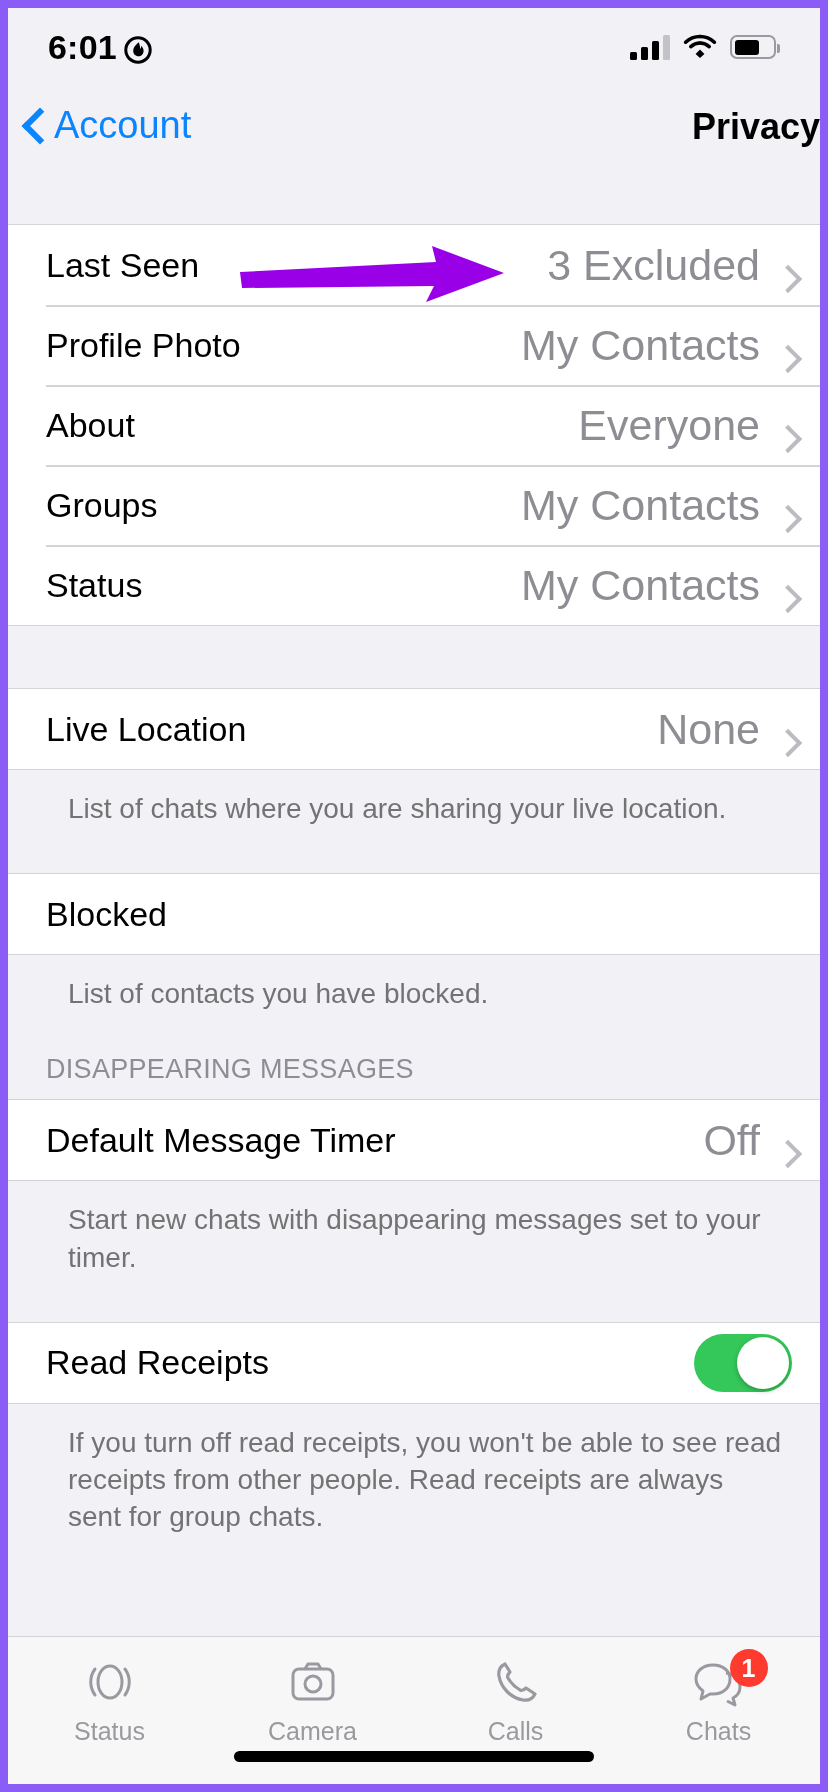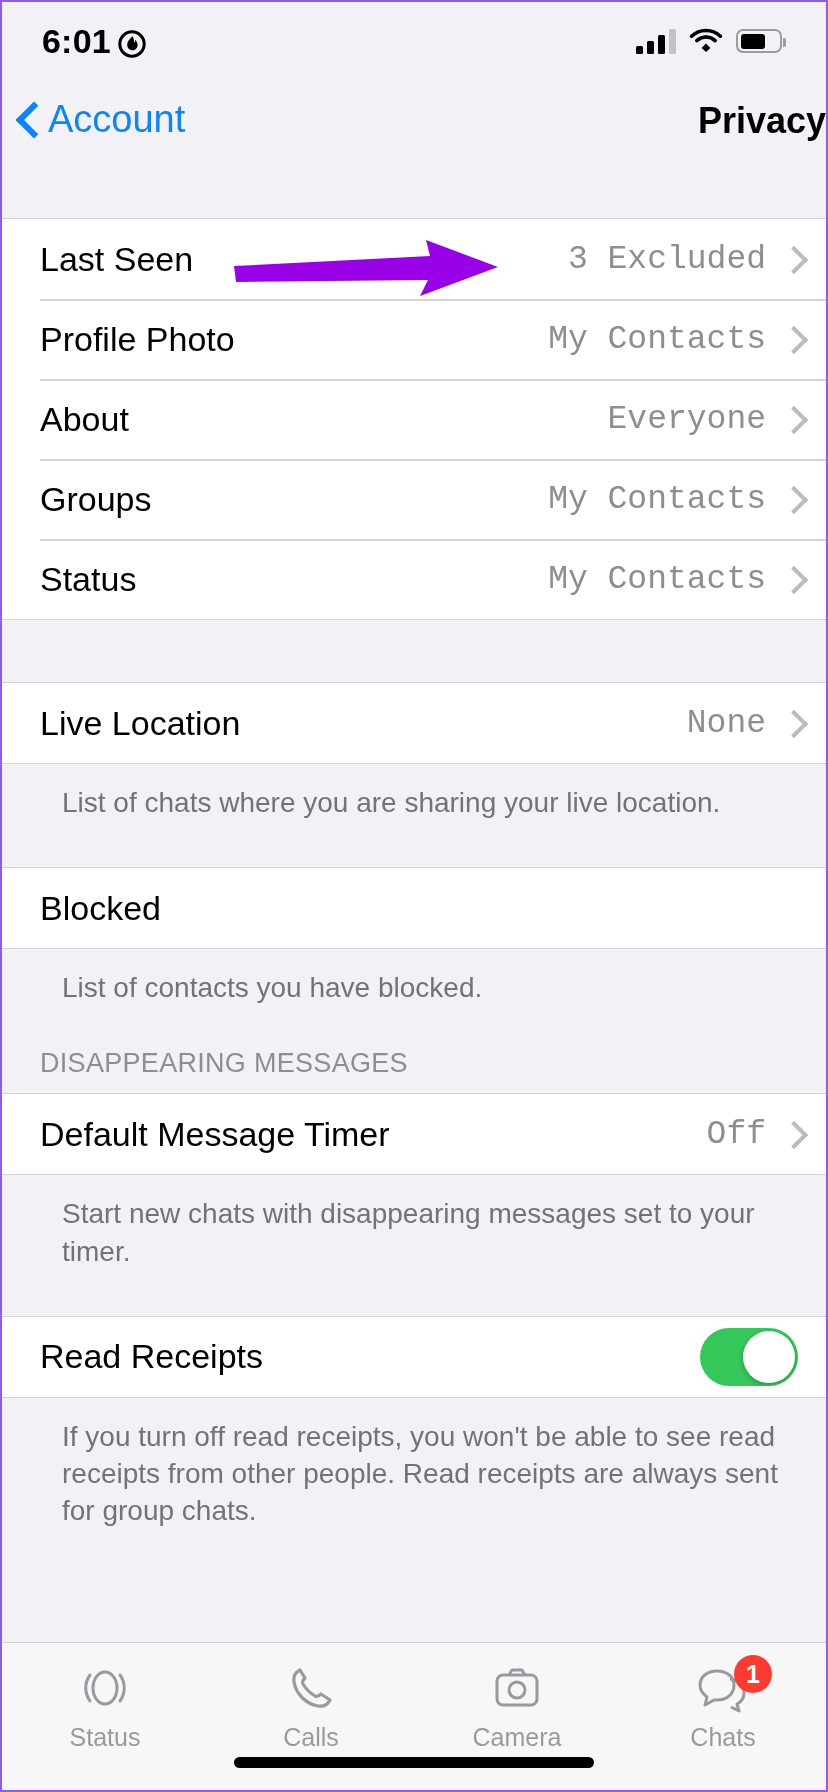--- a/index.html
+++ b/index.html
@@ -6,21 +6,21 @@
   html, body {
     width:828px; height:1792px;
     font-family:"Liberation Sans", sans-serif;
     background:#ffffff;
     overflow:hidden;
   }
   #phone {
     position:relative;
     width:828px; height:1792px;
     background:#f2f1f6;
-    border:2px solid #8b5cf6;
+    border:8px solid #8b5cf6;
     overflow:hidden;
   }
 
   
   .statusbar {
     position:relative;
     height:78px;
     display:flex; align-items:center;
     padding:0 44px 0 40px;
     background:#f2f1f6;
@@ -87,22 +87,22 @@
     padding:0 28px 0 38px;
     background:#fff;
     position:relative;
   }
   .row + .row::before {
     content:""; position:absolute; left:38px; right:0; top:0;
     height:1.5px; background:#d4d3d8;
   }
   .row-label { font-size:34px; color:#000; }
   .row-value {
-    margin-left:auto; font-size:33px; color:#8e8d93;
-    display:flex; align-items:center; gap:18px;font-family:Liberation Mono, monospace;
+    margin-left:auto; font-size:43px; color:#8e8d93;
+    display:flex; align-items:flex-end; gap:18px;
   }
   .chev {
     width:14px; height:24px; position:relative; display:block;
   }
   .chev::before {
     content:""; position:absolute; left:0; top:3px;
     width:16px; height:16px;
     border-right:4px solid #bcbbc1; border-top:4px solid #bcbbc1;
     transform:rotate(45deg);
   }
@@ -321,35 +321,35 @@
           <path d="M12 14 A22 22 0 0 0 12 40" fill="none" stroke="#9a999f" stroke-width="3" stroke-linecap="round"></path>
           <path d="M42 14 A22 22 0 0 1 42 40" fill="none" stroke="#9a999f" stroke-width="3" stroke-linecap="round"></path>
         </svg>
       </span>
       <span class="lbl">Status</span>
     </div>
 
     <div class="tab">
       <span class="ic">
         <svg width="54" height="54" viewBox="0 0 54 54">
-          <path d="M16 9 C12 11 9 15 10 21 c2 12 12 22 24 24 c6 1 10 -2 12 -6 l-9 -6 c-2 2 -4 3 -6 2 c-5 -3 -9 -7 -12 -12 c-1 -2 0 -4 2 -6 z" fill="none" stroke="#9a999f" stroke-width="3.2" stroke-linejoin="round"></path>
-        </svg>
-      </span>
-      <span class="lbl">Calls</span>
+          <rect x="7" y="14" width="40" height="30" rx="6" fill="none" stroke="#9a999f" stroke-width="3"></rect>
+          <path d="M19 14 l3 -5 h10 l3 5" fill="none" stroke="#9a999f" stroke-width="3" stroke-linejoin="round"></path>
+          <circle cx="27" cy="29" r="8" fill="none" stroke="#9a999f" stroke-width="3"></circle>
+        </svg>
+      </span>
+      <span class="lbl">Camera</span>
     </div>
 
     <div class="tab">
       <span class="ic">
         <svg width="54" height="54" viewBox="0 0 54 54">
-          <rect x="7" y="14" width="40" height="30" rx="6" fill="none" stroke="#9a999f" stroke-width="3"></rect>
-          <path d="M19 14 l3 -5 h10 l3 5" fill="none" stroke="#9a999f" stroke-width="3" stroke-linejoin="round"></path>
-          <circle cx="27" cy="29" r="8" fill="none" stroke="#9a999f" stroke-width="3"></circle>
-        </svg>
-      </span>
-      <span class="lbl">Camera</span>
+          <path d="M16 9 C12 11 9 15 10 21 c2 12 12 22 24 24 c6 1 10 -2 12 -6 l-9 -6 c-2 2 -4 3 -6 2 c-5 -3 -9 -7 -12 -12 c-1 -2 0 -4 2 -6 z" fill="none" stroke="#9a999f" stroke-width="3.2" stroke-linejoin="round"></path>
+        </svg>
+      </span>
+      <span class="lbl">Calls</span>
     </div>
 
     <div class="tab">
       <span class="ic">
         <svg width="58" height="54" viewBox="0 0 58 54">
           <path d="M23 10 C13 10 6 16 6 24 c0 5 3 9 7 12 l-2 8 l9 -5 c1 0 2 0 3 0 c10 0 17 -6 17 -15 c0 -8 -7 -14 -17 -14 z" fill="none" stroke="#9a999f" stroke-width="3" stroke-linejoin="round"></path>
           <path d="M36 18 c8 1 14 7 14 14 c0 5 -3 9 -7 11 l2 7 l-8 -4" fill="none" stroke="#9a999f" stroke-width="3" stroke-linejoin="round"></path>
         </svg>
         <span class="badge">1</span>
       </span>

